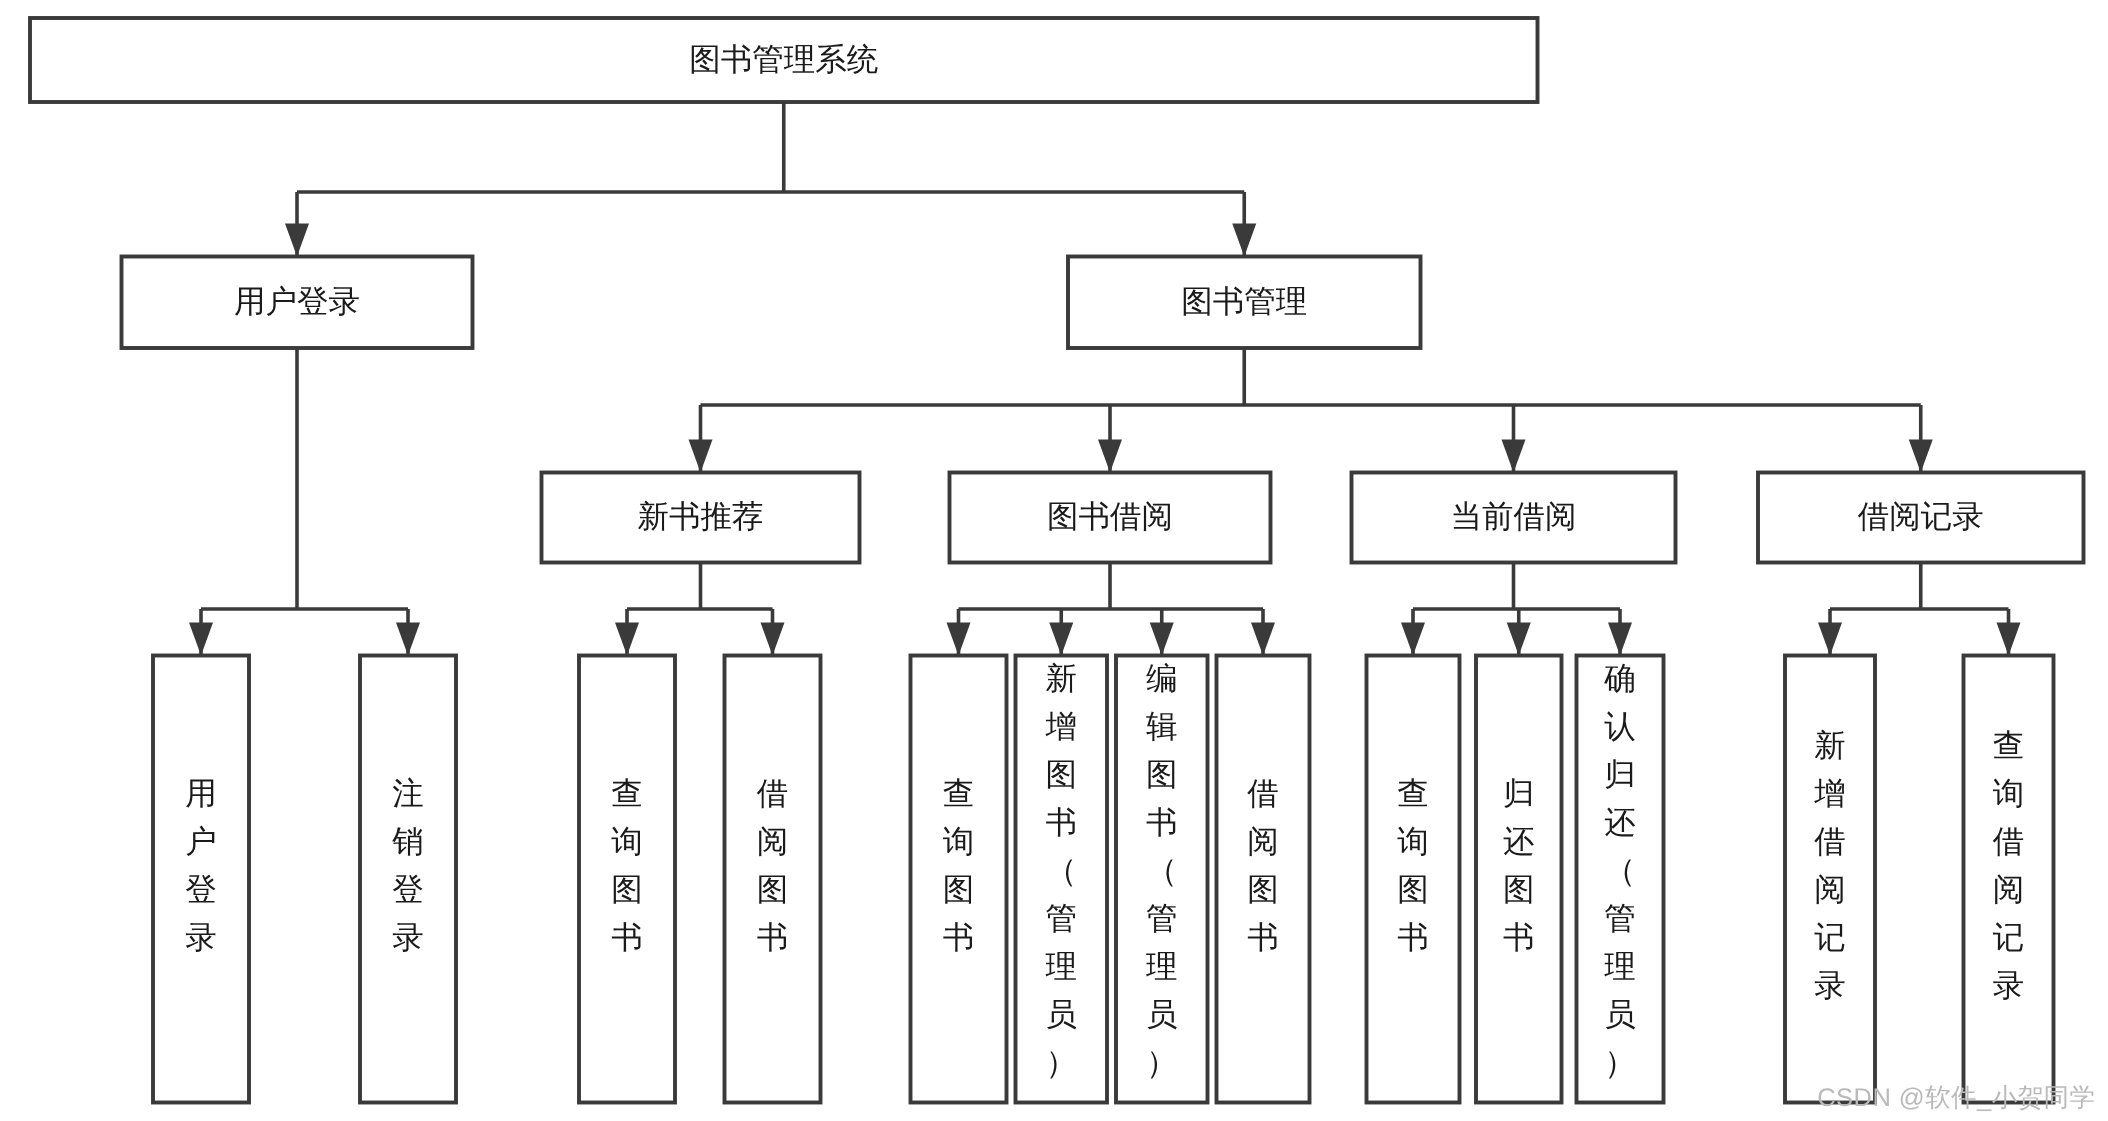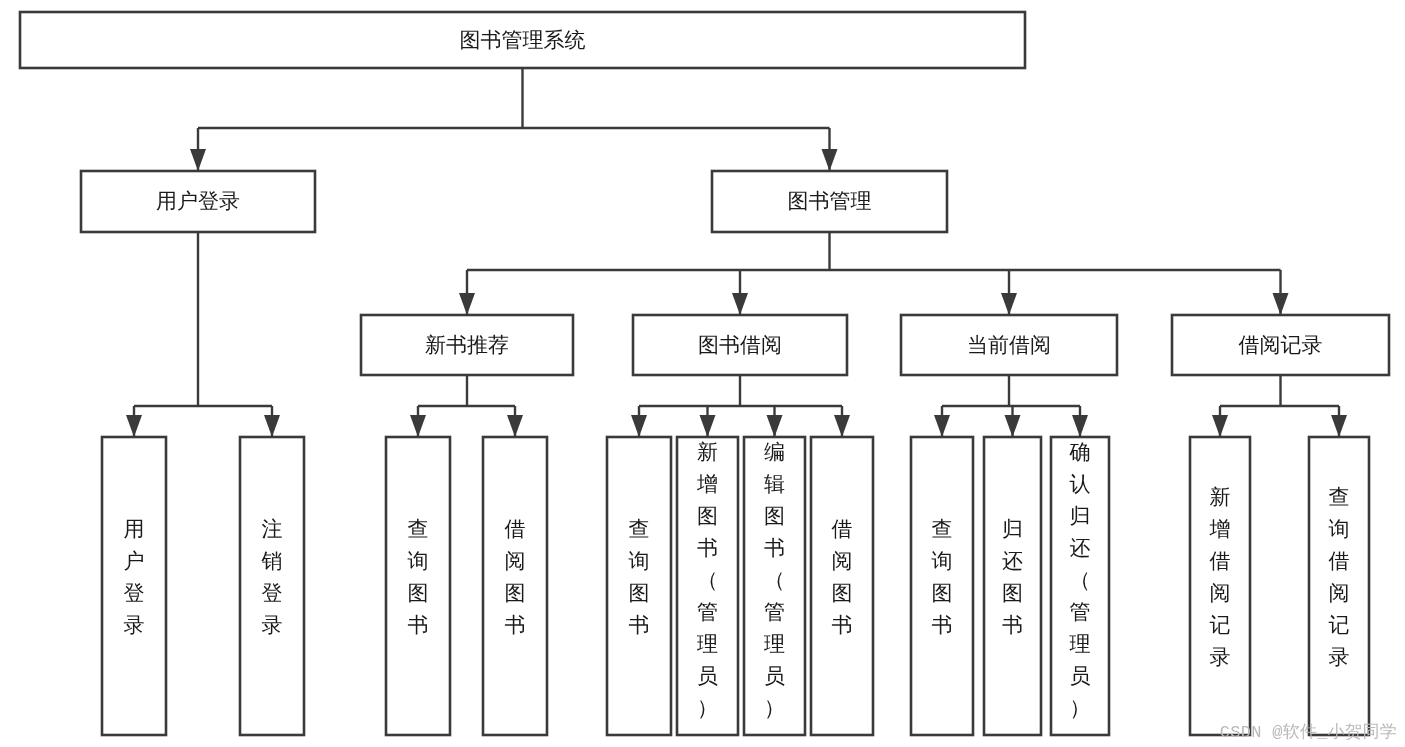--- a/index.html
+++ b/index.html
@@ -53,21 +53,21 @@
   .node-label-vertical {
     fill: #1a1a1a;
     font-family: "Liberation Sans", "DejaVu Sans", sans-serif;
     font-size: 21px;
     text-anchor: middle;
   }
   .watermark {
     position: absolute;
     right: 8px;
     bottom: 4px;
-    font-family: Liberation Mono, monospace;
+    font-family: Liberation Sans, sans-serif;
     font-size: 17px;
     color: #b9b9b9;
     white-space: nowrap;
     letter-spacing: 0.3px;
   }
 </style>
 </head>
 <body>
 
 <div id="diagram-root">

